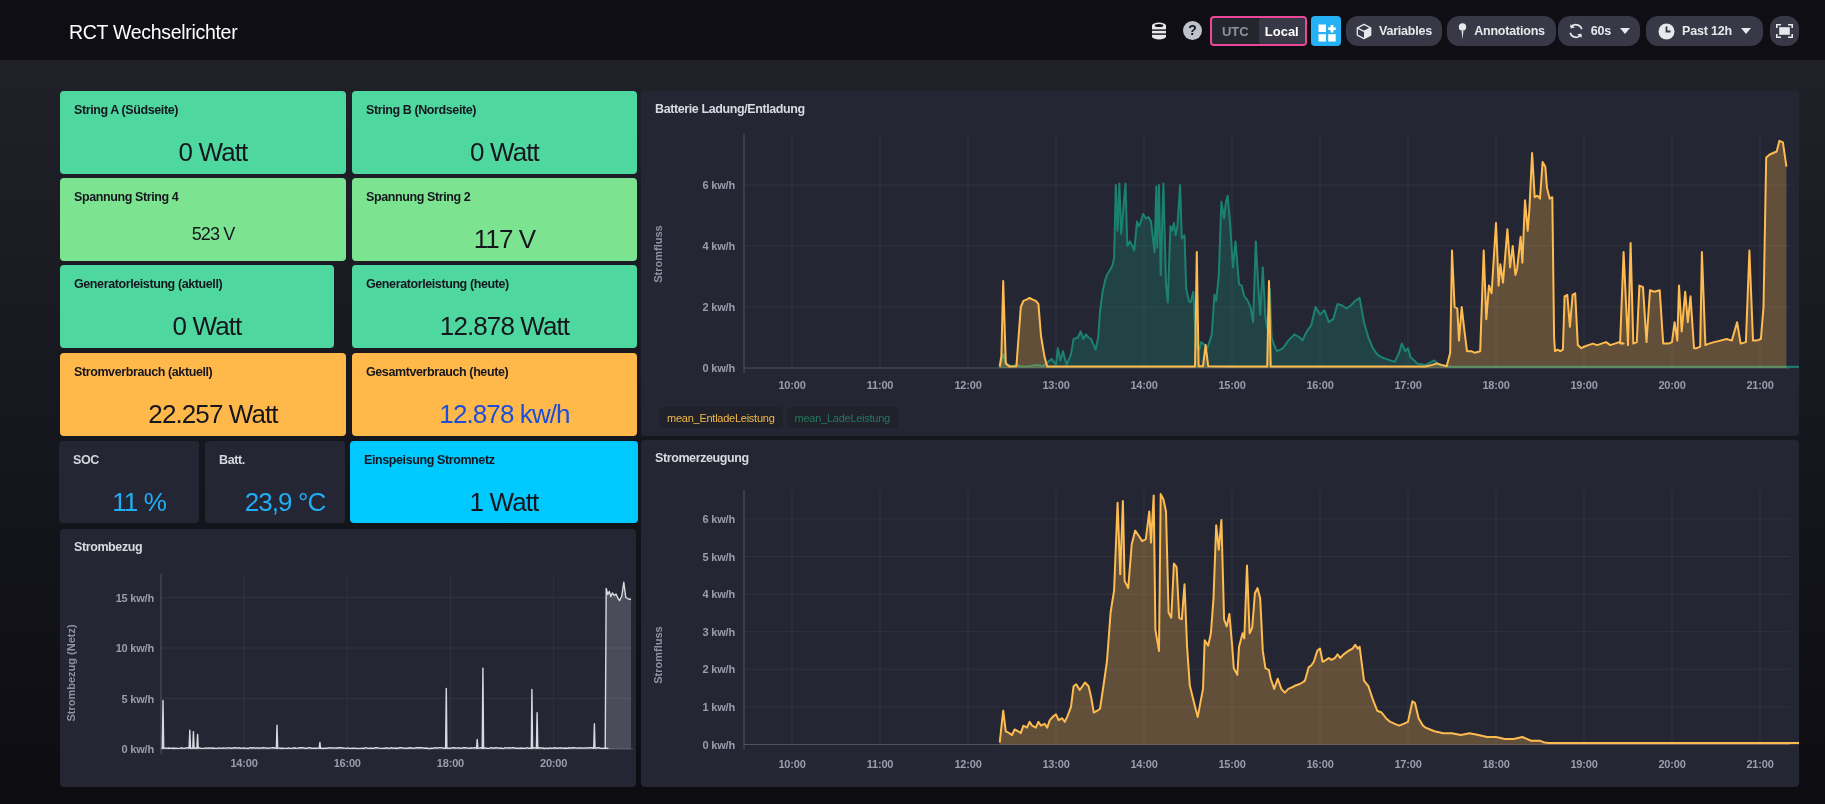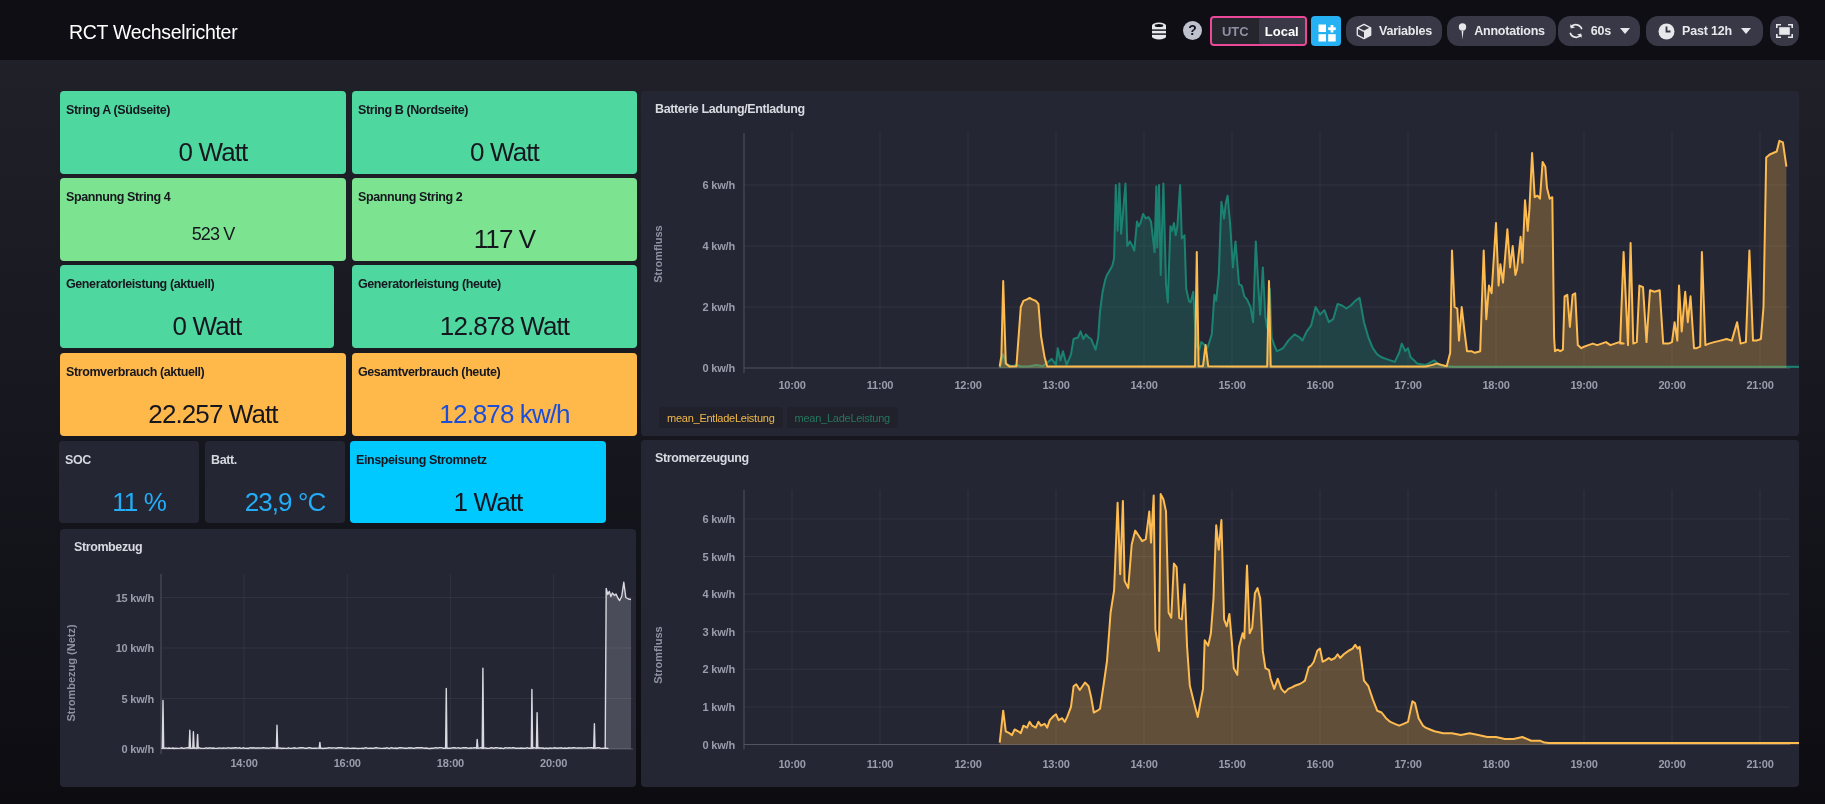--- a/index.html
+++ b/index.html
@@ -1,21 +1,21 @@
 <!DOCTYPE html>
 <html><head><meta charset="utf-8"><style>
 * { margin:0; padding:0; box-sizing:border-box; }
 html,body { width:1825px; height:804px; overflow:hidden; background:#0f0e15; }
 body { font-family:"Liberation Sans", sans-serif; position:relative;
   background:linear-gradient(180deg,#22222b 0%,#16161e 55%,#0c0c11 100%); }
 .abs { position:absolute; }
 .panel { position:absolute; background:#252634; border-radius:4px; }
 .ptitle { position:absolute; font-size:12.5px; font-weight:700; color:#d8dae0; letter-spacing:-0.4px; }
 .stat { position:absolute; border-radius:4px; }
-.st { font-size:12.5px; font-weight:700; padding:12px 0 0 6px; letter-spacing:-0.4px; }
+.st { font-size:12.5px; font-weight:700; padding:12px 0 0 14px; letter-spacing:-0.4px; }
 .sv { position:absolute; left:0; right:0; top:46px; text-align:center; letter-spacing:-0.9px;padding-left:20px; }
 .nbtn { position:absolute; top:16px; height:30px; background:#383846; border-radius:12px;
   display:flex; align-items:center; justify-content:center; color:#e7e8eb;
   font-size:12.5px; font-weight:700; letter-spacing:-0.2px; }
 .pill { background:#20212b; border-radius:3px; padding:5px 8px 4px; font-size:11px; font-weight:400; letter-spacing:-0.25px; }
 </style></head><body>
 <div style="position:absolute;left:0;top:0;width:1825px;height:60px;background:#0f0e15"></div>
 <div style="position:absolute;left:69px;top:21px;font-size:19.5px;letter-spacing:-0.3px;color:#fff">RCT Wechselrichter</div>
 <svg width="16" height="18" viewBox="0 0 16 18" style="position:absolute;left:1151px;top:22px">
     <path d="M1 3.5 L1 14.5 A7 3 0 0 0 15 14.5 L15 3.5 Z" fill="#e7e8eb"></path>
@@ -221,20 +221,20 @@
     <div class="sv" style="color:#1d4ed8;font-size:26px">12.878 kw/h</div>
   </div>
 <div class="stat" style="left:59px;top:441px;width:140px;height:82px;background:#252634">
     <div class="st" style="color:#d4d7dd">SOC</div>
     <div class="sv" style="color:#22ADF6;font-size:26px">11 %</div>
   </div>
 <div class="stat" style="left:205px;top:441px;width:140px;height:82px;background:#252634">
     <div class="st" style="color:#d4d7dd">Batt.</div>
     <div class="sv" style="color:#22ADF6;font-size:26px">23,9 °C</div>
   </div>
-<div class="stat" style="left:350px;top:441px;width:256px;height:82px;background:#00C9FF">
+<div class="stat" style="left:350px;top:441px;width:288px;height:82px;background:#00C9FF">
     <div class="st" style="color:#16161f">Einspeisung Stromnetz</div>
     <div class="sv" style="color:#16161f;font-size:26px">1 Watt</div>
   </div>
 <div style="position:absolute;left:659px;top:407px;display:flex;gap:4px">
     <div class="pill" style="color:#F2B949">mean_EntladeLeistung</div>
     <div class="pill" style="color:#26765f">mean_LadeLeistung</div>
   </div>
 
 </body></html>

